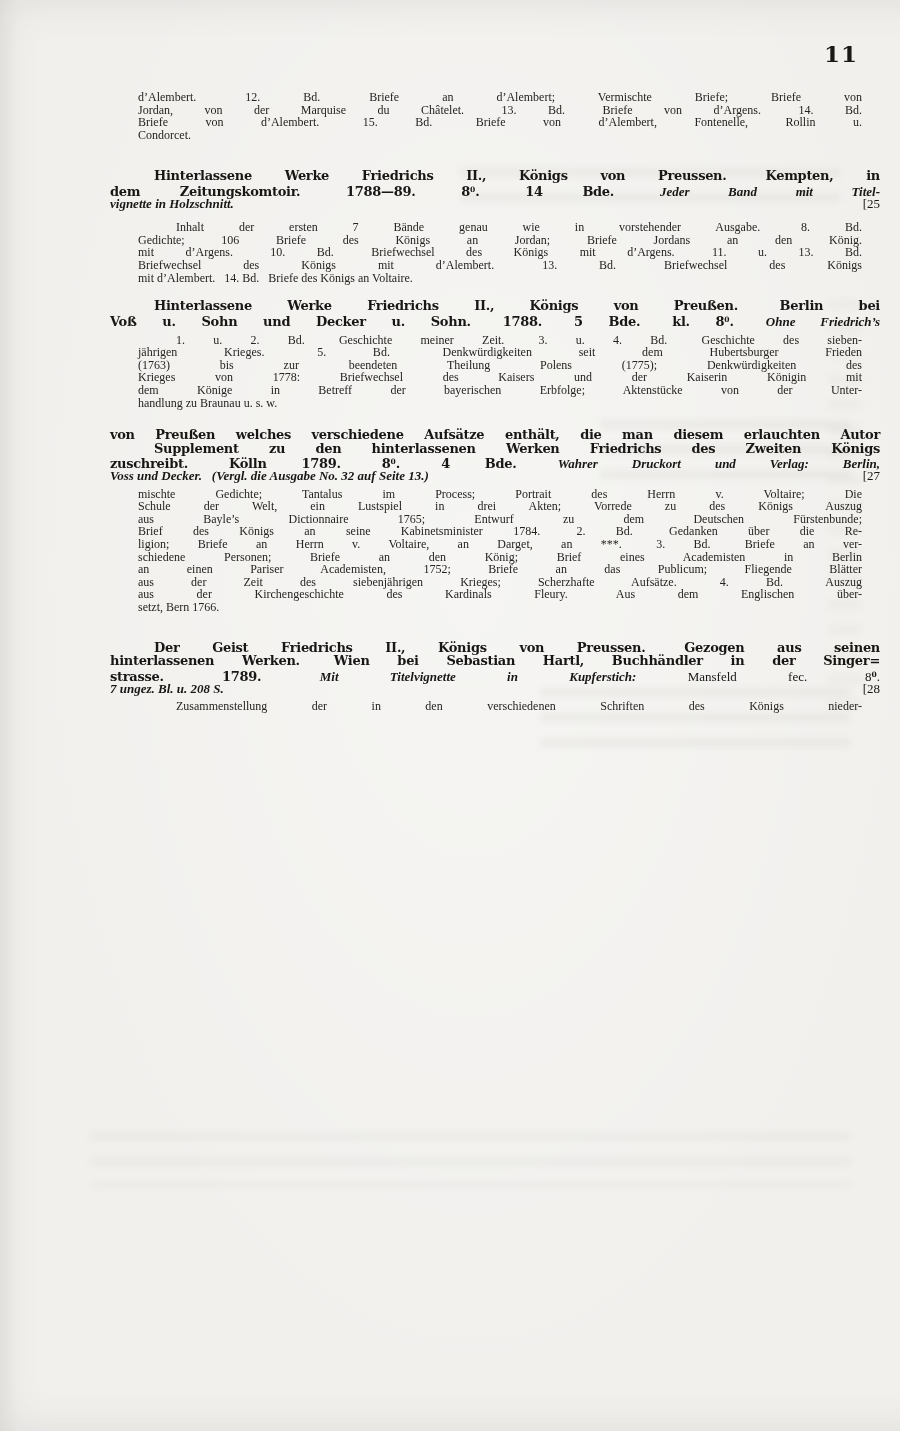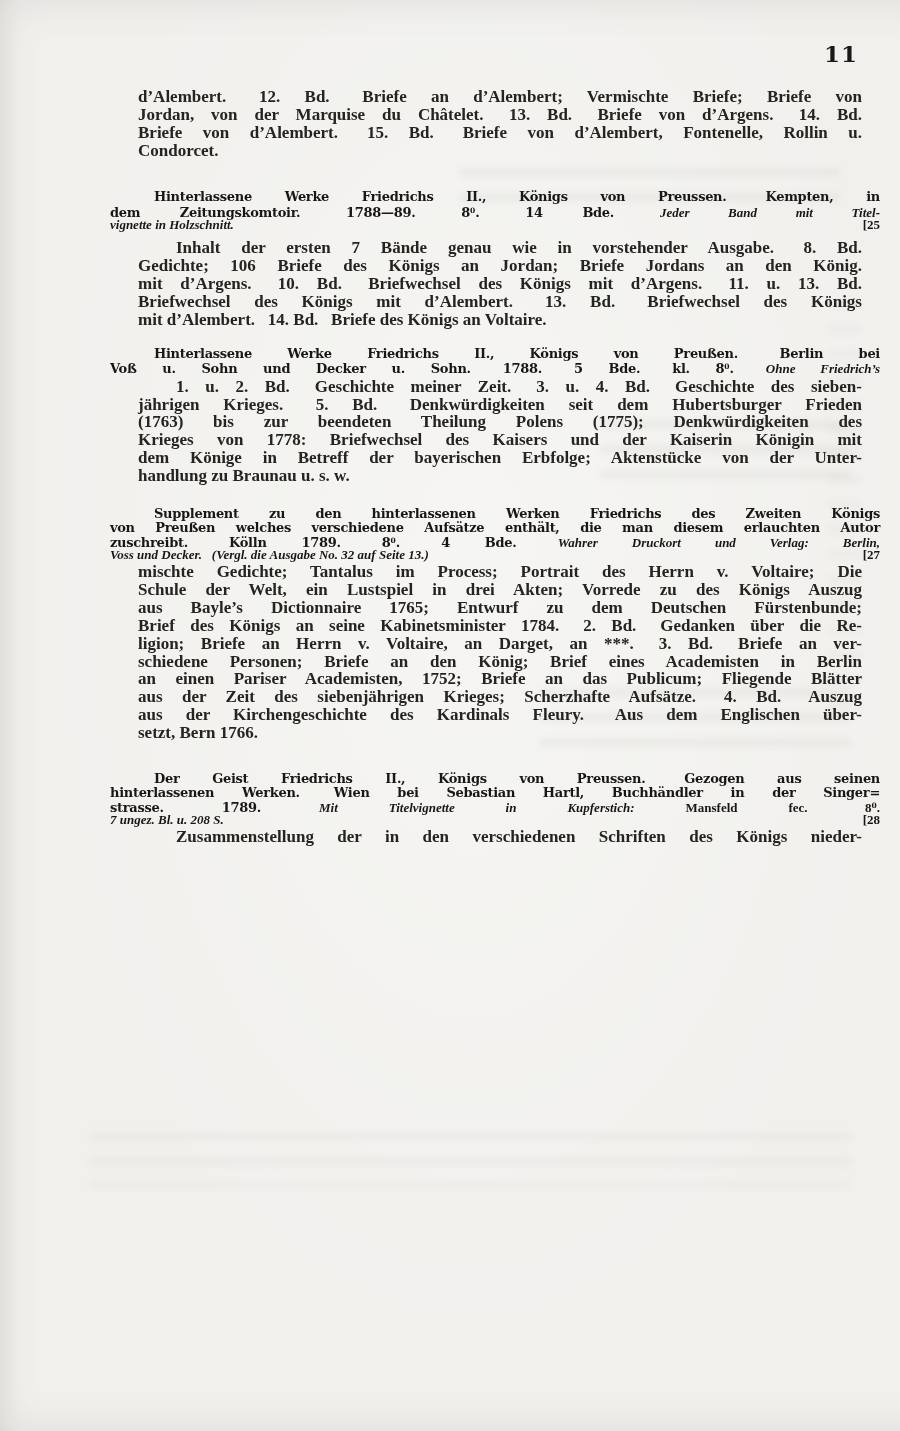--- a/index.html
+++ b/index.html
@@ -44,36 +44,36 @@
     letter-spacing: -0.3px;
   }
   .para.entry .seg-i {
     font-family: "Liberation Serif", serif;
     font-style: italic;
     font-weight: 600;
     letter-spacing: 0;
   }
   .para.entry .seg-r {
     font-family: "Liberation Serif", serif;
-    font-weight: 700;
+    font-weight: 400;
     letter-spacing: 0;
   }
   .entry-num {
     font-family: "Liberation Serif", serif;
-    font-weight: 700;
+    font-weight: 400;
     font-style: normal;
     letter-spacing: 0;
     white-space: pre;
   }
 
   
   .para.annotation {
     font-family: "Liberation Serif", serif;
-    font-weight: 700;
-    font-size: 17px;
+    font-weight: 400;
+    font-size: 12px;
     line-height: 24px;
     color: #262421;
     margin-left: 28px;
     margin-right: 18px;
   }
 
   .line {
     white-space: pre-wrap;
     max-height: 1.05em;
     min-height: 1em;
@@ -148,22 +148,22 @@
       </div>
       <div class="para annotation" style="margin-top: 10px;">
         <div class="line just indent"><span><span class="seg-r">1. u. 2. Bd.  Geschichte meiner Zeit.  3. u. 4. Bd.  Geschichte des sieben-</span></span></div>
         <div class="line just"><span><span class="seg-r">jährigen Krieges.  5. Bd.  Denkwürdigkeiten seit dem Hubertsburger Frieden</span></span></div>
         <div class="line just"><span><span class="seg-r">(1763) bis zur beendeten Theilung Polens (1775); Denkwürdigkeiten des</span></span></div>
         <div class="line just"><span><span class="seg-r">Krieges von 1778: Briefwechsel des Kaisers und der Kaiserin Königin mit</span></span></div>
         <div class="line just"><span><span class="seg-r">dem Könige in Betreff der bayerischen Erbfolge; Aktenstücke von der Unter-</span></span></div>
         <div class="line left"><span><span class="seg-r">handlung zu Braunau u. s. w.</span></span></div>
       </div>
       <div class="para entry" style="margin-top: 16px;">
+        <div class="line just"><span><span class="seg-f">von Preußen welches verschiedene Aufsätze enthält, die man diesem erlauchten Autor</span></span></div>
         <div class="line just indent"><span><span class="seg-f">Supplement zu den hinterlassenen Werken Friedrichs des Zweiten Königs</span></span></div>
-        <div class="line just"><span><span class="seg-f">von Preußen welches verschiedene Aufsätze enthält, die man diesem erlauchten Autor</span></span></div>
         <div class="line just"><span><span class="seg-f">zuschreibt.  Kölln 1789.  8</span><span class="seg-sup">0</span><span class="seg-f">.  4 Bde.  </span><span class="seg-i">Wahrer Druckort und Verlag: Berlin,</span></span></div>
         <div class="line has-right"><span><span class="seg-i">Voss und Decker.  (Vergl. die Ausgabe No. 32 auf Seite 13.)</span></span><span class="entry-num">[27</span></div>
       </div>
       <div class="para annotation" style="margin-top: 8px;">
         <div class="line just"><span><span class="seg-r">mischte Gedichte; Tantalus im Process; Portrait des Herrn v. Voltaire; Die</span></span></div>
         <div class="line just"><span><span class="seg-r">Schule der Welt, ein Lustspiel in drei Akten; Vorrede zu des Königs Auszug</span></span></div>
         <div class="line just"><span><span class="seg-r">aus Bayle’s Dictionnaire 1765; Entwurf zu dem Deutschen Fürstenbunde;</span></span></div>
         <div class="line just"><span><span class="seg-r">Brief des Königs an seine Kabinetsminister 1784.  2. Bd.  Gedanken über die Re-</span></span></div>
         <div class="line just"><span><span class="seg-r">ligion; Briefe an Herrn v. Voltaire, an Darget, an ***.  3. Bd.  Briefe an ver-</span></span></div>
         <div class="line just"><span><span class="seg-r">schiedene Personen; Briefe an den König; Brief eines Academisten in Berlin</span></span></div>

